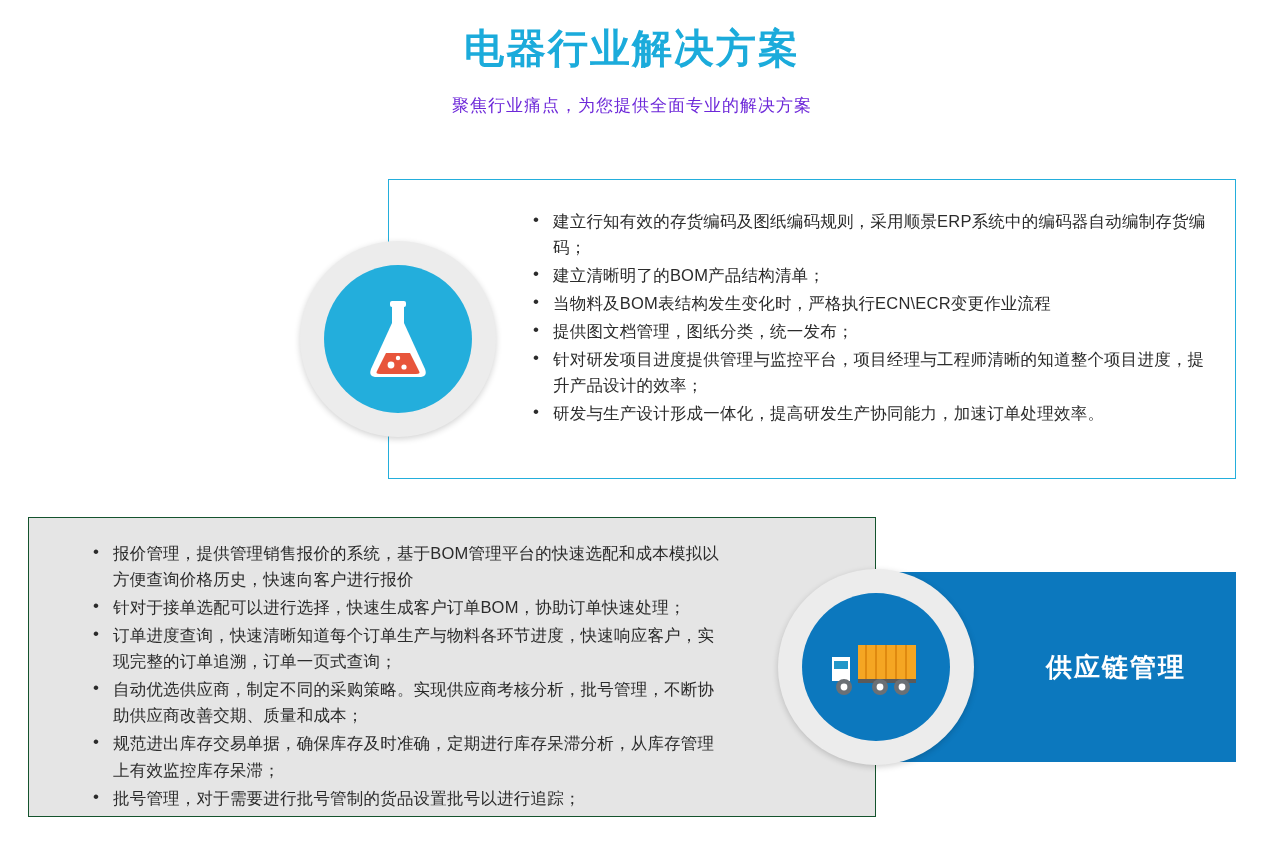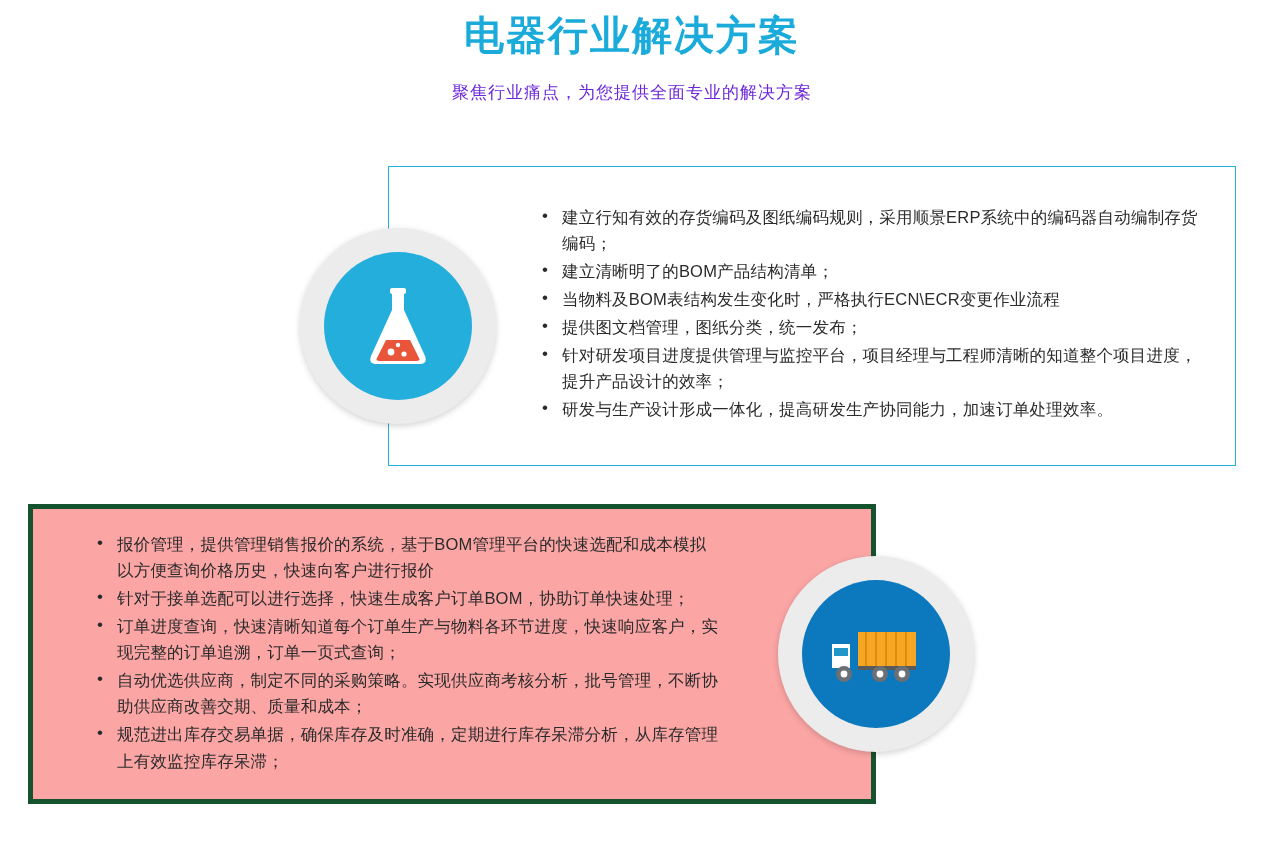--- a/index.html
+++ b/index.html
@@ -12,21 +12,21 @@
     background: #ffffff;
     font-family: "Liberation Sans", sans-serif;
     color: #333;
     overflow: hidden;
     position: relative;
   }
 
   
   .header {
     text-align: center;
-    padding-top: 11px;
+    padding-top: 24px;
   }
   .main-title {
     font-size: 40px;
     font-weight: bold;
     color: #1BABDB;
     letter-spacing: 2px;
     margin: 0;
     line-height: 1.2;
   }
   .subtitle {
@@ -70,39 +70,39 @@
     left: 388px;
     top: 0px;
     width: 848px;
     height: 300px;
     border: 1px solid #23AEDC;
     box-sizing: border-box;
     background: #fff;
   }
 
   .sec1-list {
-    margin: 9px;
+    margin: 0;
     padding: 28px 28px 0 142px;
     list-style: none;
   }
 
   
   .sec2 {
     margin-top: 18px;
     height: 330px;
   }
   .sec2-box {
     position: absolute;
     left: 28px;
     top: 0px;
     width: 848px;
     height: 300px;
-    border: 5px solid #14532d;
-    box-sizing: border-box;
-    background: #fca5a5;
+    border: 1px solid #14532d;
+    box-sizing: border-box;
+    background: #e5e5e5;
   }
   .sec2-list {
     margin: 0;
     padding: 22px 150px 0 62px;
     list-style: none;
   }
   .sec2-label {
     position: absolute;
     left: 876px;
     top: 55px;
@@ -206,23 +206,27 @@
 
 <div class="section sec2">
 
   <div class="sec2-box">
     <ul class="sec2-list">
       <li>报价管理，提供管理销售报价的系统，基于BOM管理平台的快速选配和成本模拟以方便查询价格历史，快速向客户进行报价</li>
       <li>针对于接单选配可以进行选择，快速生成客户订单BOM，协助订单快速处理；</li>
       <li>订单进度查询，快速清晰知道每个订单生产与物料各环节进度，快速响应客户，实现完整的订单追溯，订单一页式查询；</li>
       <li>自动优选供应商，制定不同的采购策略。实现供应商考核分析，批号管理，不断协助供应商改善交期、质量和成本；</li>
       <li>规范进出库存交易单据，确保库存及时准确，定期进行库存呆滞分析，从库存管理上有效监控库存呆滞；</li>
+      <li>批号管理，对于需要进行批号管制的货品设置批号以进行追踪；</li>
     </ul>
   </div>
 
+  <div class="sec2-label">
+    <span class="sec2-label-text">供应链管理</span>
+  </div>
 
   <div class="badge badge2">
     <div class="badge-inner">
       <svg width="96" height="64" viewBox="0 0 96 64">
 
         <path d="M4 22 L22 22 L22 46 L4 46 Z" fill="#ffffff"></path>
         <path d="M6 26 L20 26 L20 34 L6 34 Z" fill="#2196c9"></path>
 
         <rect x="30" y="10" width="58" height="36" fill="#F5A623"></rect>
         <g stroke="#E08A10" stroke-width="2">

